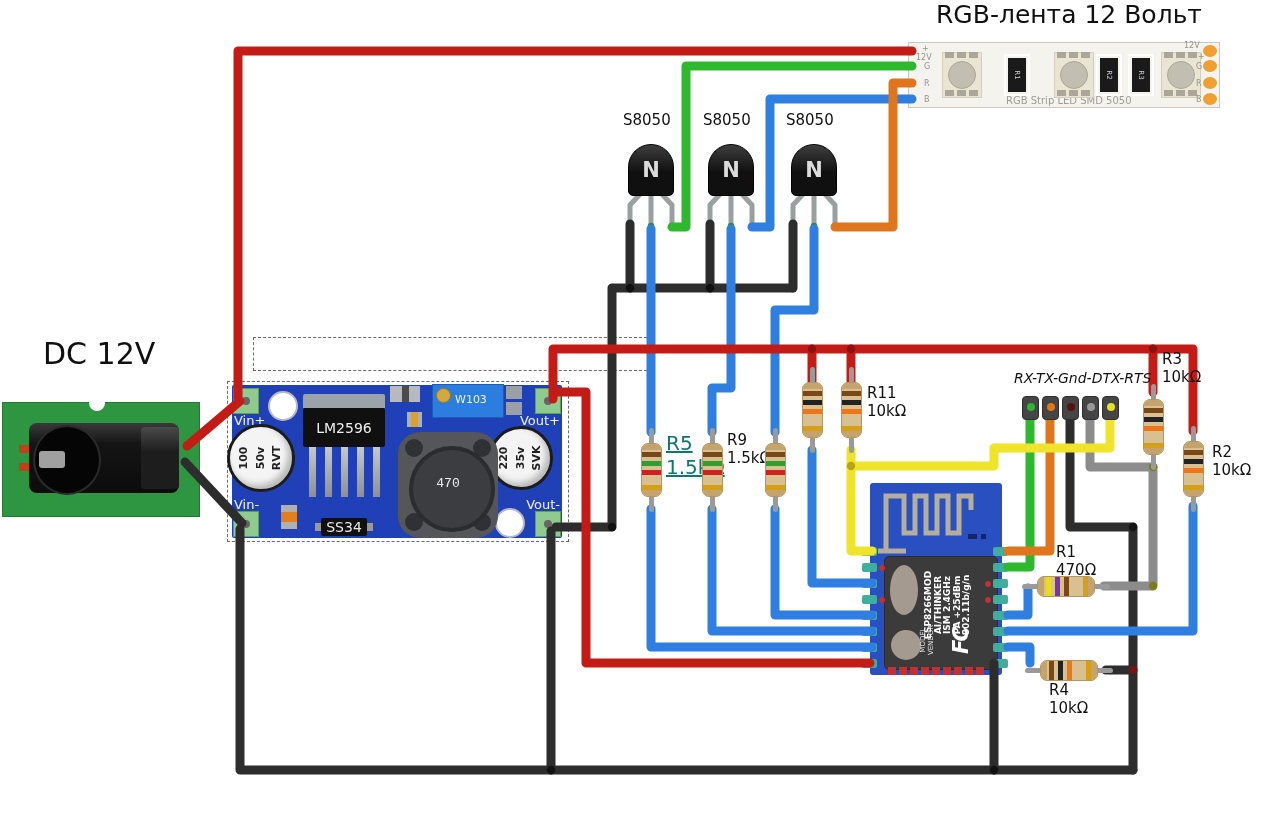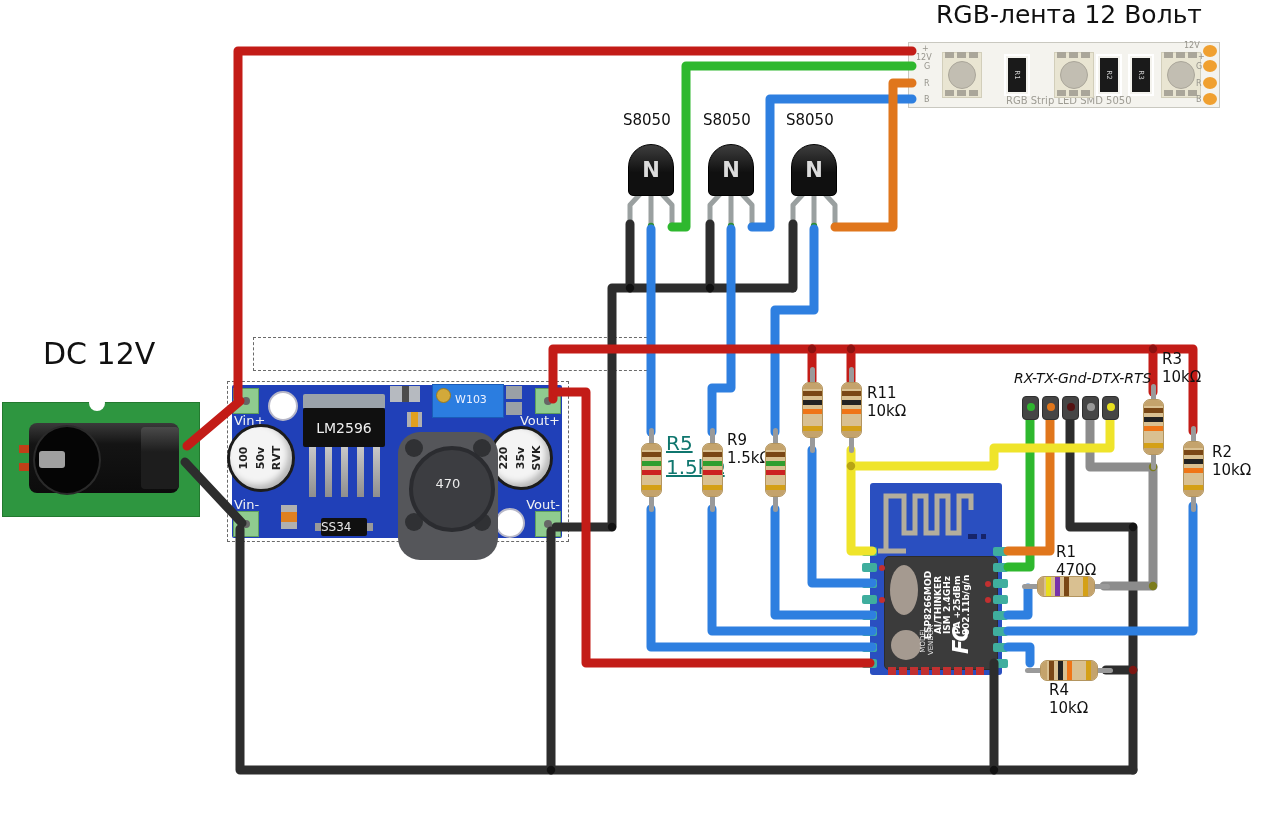--- a/index.html
+++ b/index.html
@@ -70,21 +70,21 @@
       </div>
       <div class="abs" style="left:71px;top:9px;width:82px;height:14px;background:#9aa2aa;border-radius:2px 2px 0 0;"></div>
       <div class="abs" style="left:71px;top:23px;width:82px;height:39px;background:#101010;border-radius:2px;color:#f0f0f0;font-size:14px;display:flex;align-items:center;justify-content:center;">
         <span>LM2596</span>
       </div>
       <div class="abs" style="left:77px;top:62px;width:7px;height:50px;background:linear-gradient(#c8c8c8,#8e8e8e);"></div>
       <div class="abs" style="left:93px;top:62px;width:7px;height:50px;background:linear-gradient(#c8c8c8,#8e8e8e);"></div>
       <div class="abs" style="left:109px;top:62px;width:7px;height:50px;background:linear-gradient(#c8c8c8,#8e8e8e);"></div>
       <div class="abs" style="left:125px;top:62px;width:7px;height:50px;background:linear-gradient(#c8c8c8,#8e8e8e);"></div>
       <div class="abs" style="left:141px;top:62px;width:7px;height:50px;background:linear-gradient(#c8c8c8,#8e8e8e);"></div>
-      <div class="abs" style="left:166px;top:47px;width:100px;height:128px;background:#55565a;border-radius:22px;">
+      <div class="abs" style="left:166px;top:47px;width:100px;height:106px;background:#55565a;border-radius:22px;font-family:Liberation Mono, monospace;">
         <div class="abs" style="left:7px;top:7px;width:18px;height:18px;border-radius:50%;background:#303134;"></div>
         <div class="abs" style="left:75px;top:7px;width:18px;height:18px;border-radius:50%;background:#303134;"></div>
         <div class="abs" style="left:7px;top:81px;width:18px;height:18px;border-radius:50%;background:#303134;"></div>
         <div class="abs" style="left:75px;top:81px;width:18px;height:18px;border-radius:50%;background:#303134;"></div>
         <div class="abs" style="left:11px;top:14px;width:78px;height:78px;border-radius:50%;background:#3c3d41;border:4px solid #2b2c30;"></div>
         <div class="abs" style="left:0;top:44px;width:100px;text-align:center;color:#ececec;font-size:13px;">470</div>
       </div>
       <div class="abs" style="left:158px;top:1px;width:30px;height:16px;background:#b6bac0;">
         <div class="abs" style="left:12px;top:0;width:7px;height:16px;background:#4c4c4c;"></div>
       </div>
@@ -95,21 +95,21 @@
       <div class="abs" style="left:274px;top:1px;width:16px;height:13px;background:#9aa0a6;"></div>
       <div class="abs" style="left:274px;top:17px;width:16px;height:13px;background:#9aa0a6;"></div>
       <div class="abs" style="left:49px;top:120px;width:16px;height:24px;background:#b0b0b0;">
         <div class="abs" style="left:0;top:7px;width:16px;height:10px;background:#e08020;"></div>
       </div>
       <div class="abs" style="left:175px;top:27px;width:15px;height:15px;background:#b0b0b0;">
         <div class="abs" style="left:4px;top:0;width:7px;height:15px;background:#e0a020;"></div>
       </div>
       <div class="abs" style="left:83px;top:138px;width:6px;height:8px;background:#999;"></div>
       <div class="abs" style="left:135px;top:138px;width:6px;height:8px;background:#999;"></div>
-      <div class="abs" style="left:89px;top:133px;width:46px;height:18px;background:#101010;border-radius:2px;color:#e8e8e8;font-size:12px;display:flex;align-items:center;">
+      <div class="abs" style="left:89px;top:133px;width:46px;height:18px;background:#101010;border-radius:2px;color:#e8e8e8;font-size:14px;display:flex;align-items:center;justify-content:center;">
         <span>SS34</span>
       </div>
     </div>
 
     <div class="abs" style="left:870px;top:483px;width:132px;height:192px;background:#2a4fc0;border-radius:3px;">
       <svg width="132" height="72" style="position:absolute;left:0;top:0;">
         <path d="M16,68 L16,13 L34,13 L34,50 L45,50 L45,13 L56,13 L56,50 L67,50 L67,13 L78,13 L78,50 L89,50 L89,13 L101,13 L101,27" fill="none" stroke="#b4ae9c" stroke-width="5"></path>
         <path d="M8,68 L36,68" fill="none" stroke="#b4ae9c" stroke-width="5"></path>
       </svg>
       <div class="abs" style="left:98px;top:51px;width:9px;height:5px;background:#16246a;"></div>

